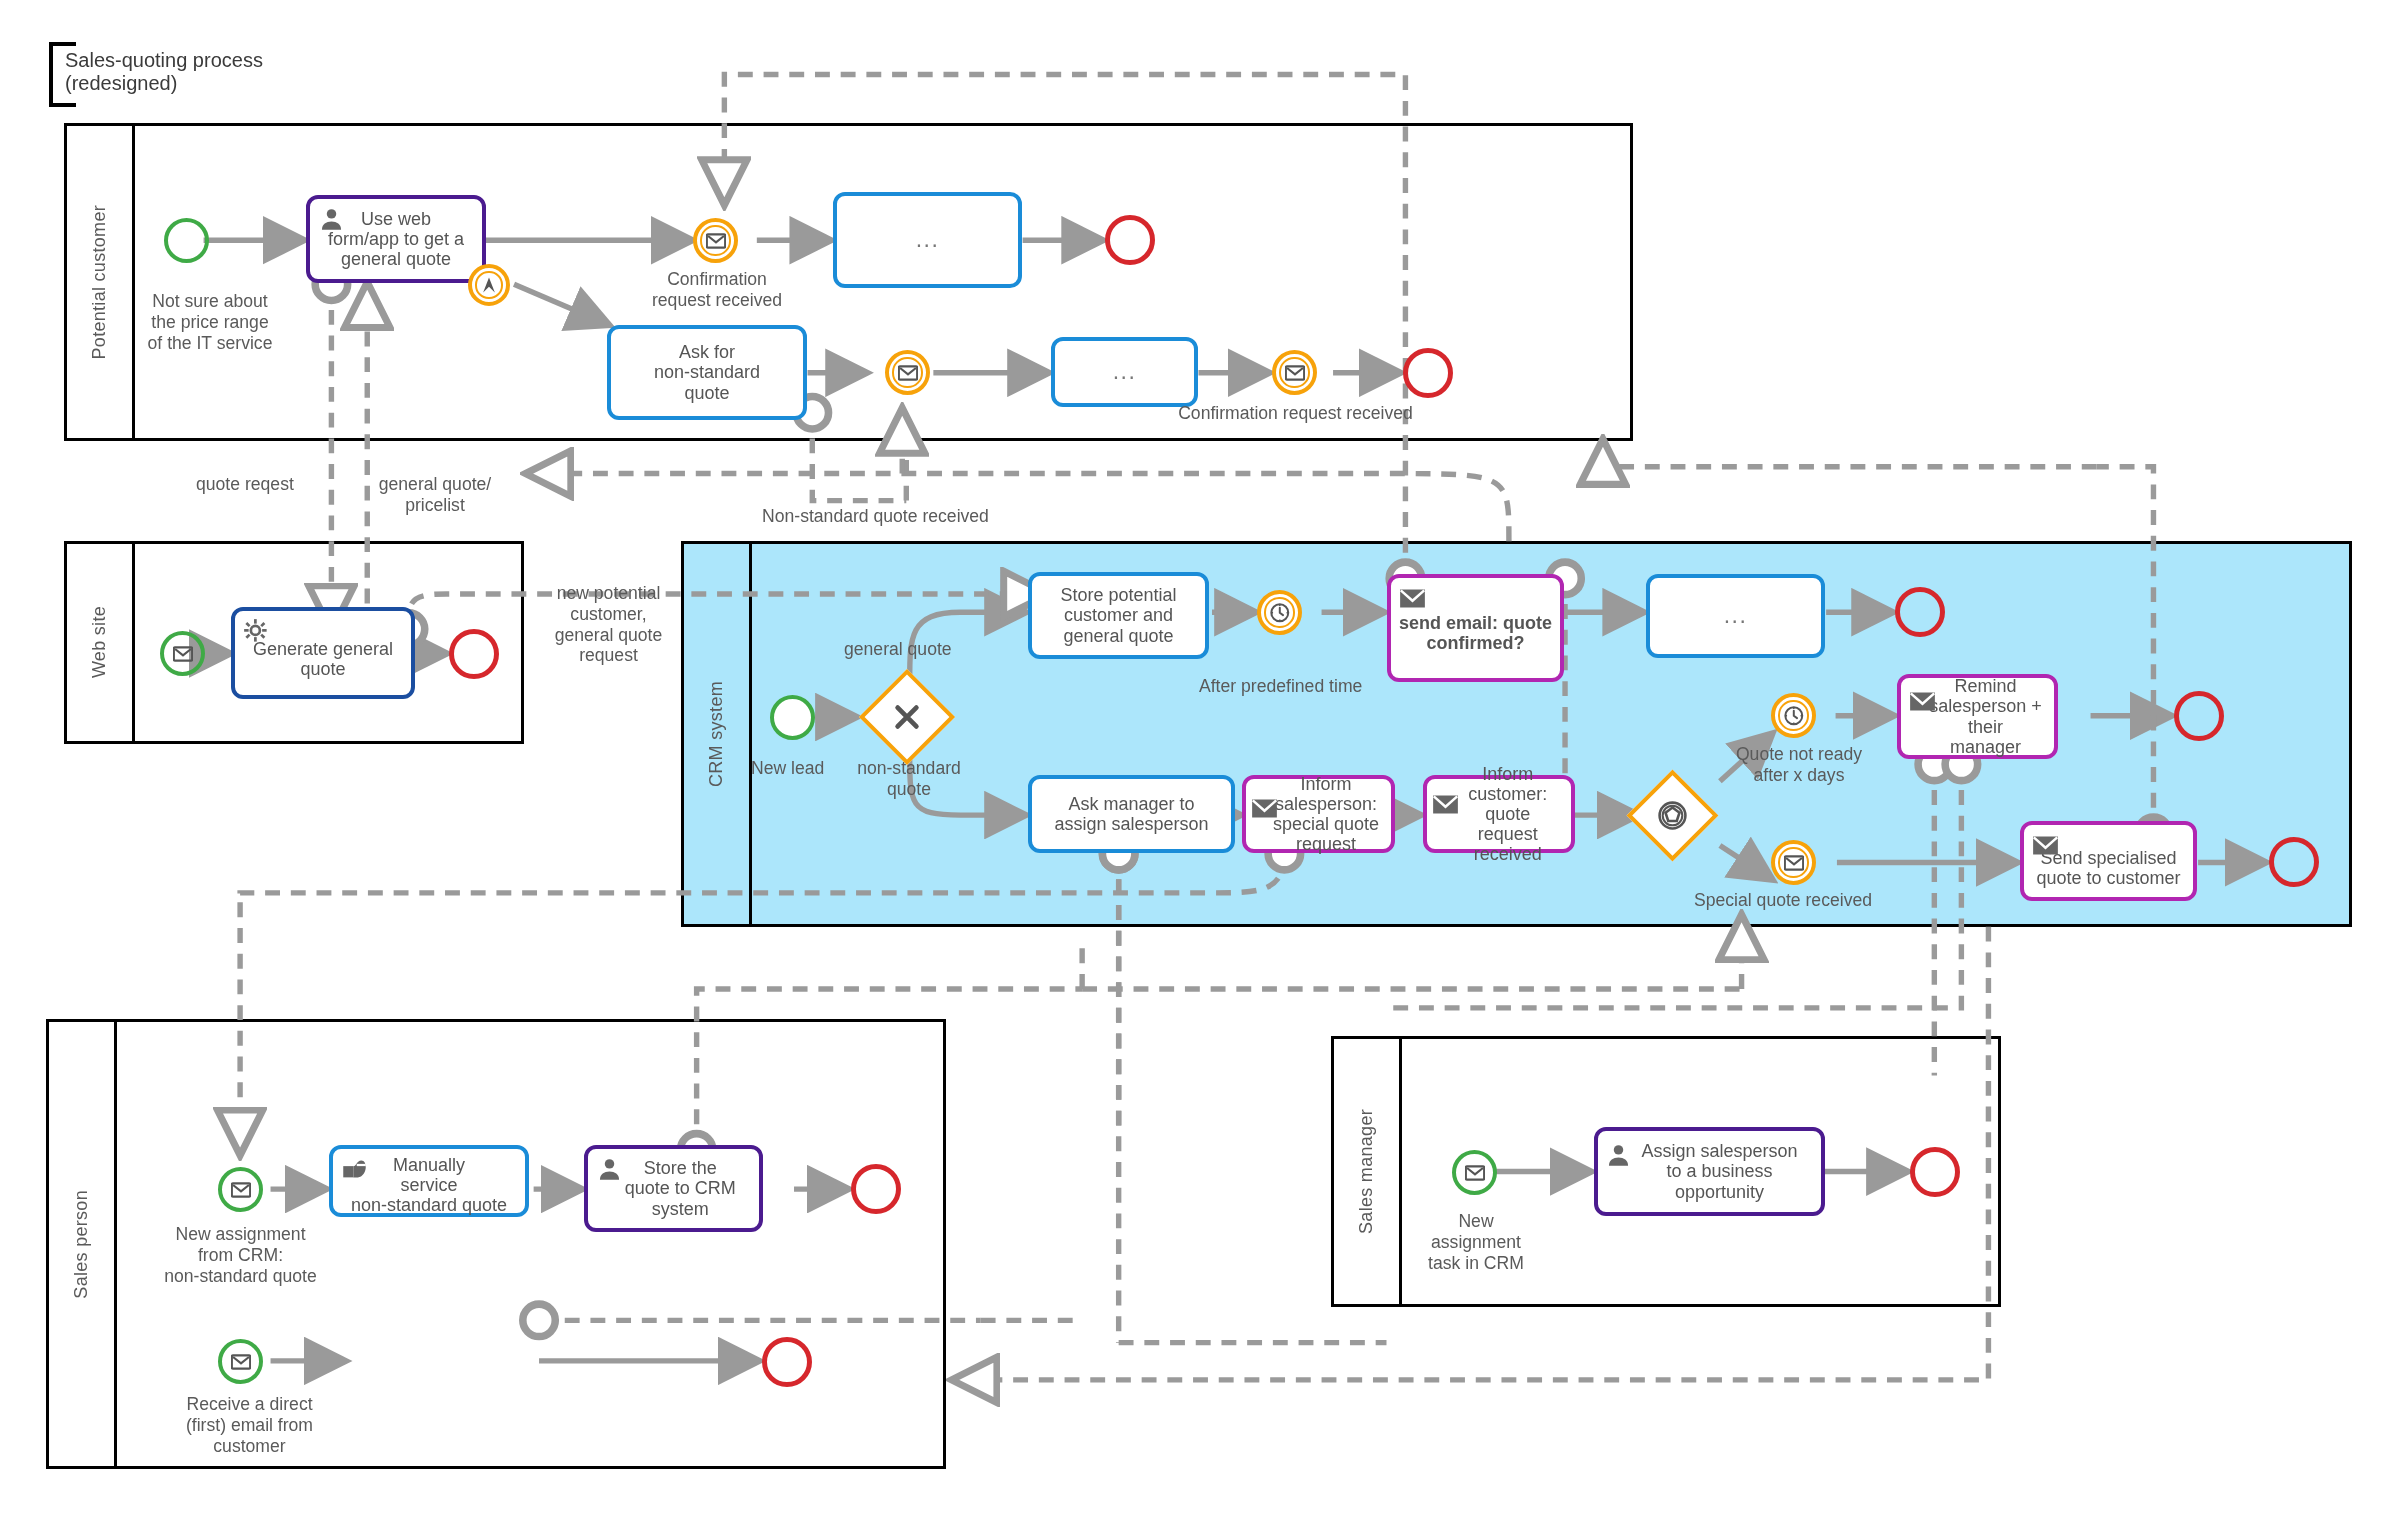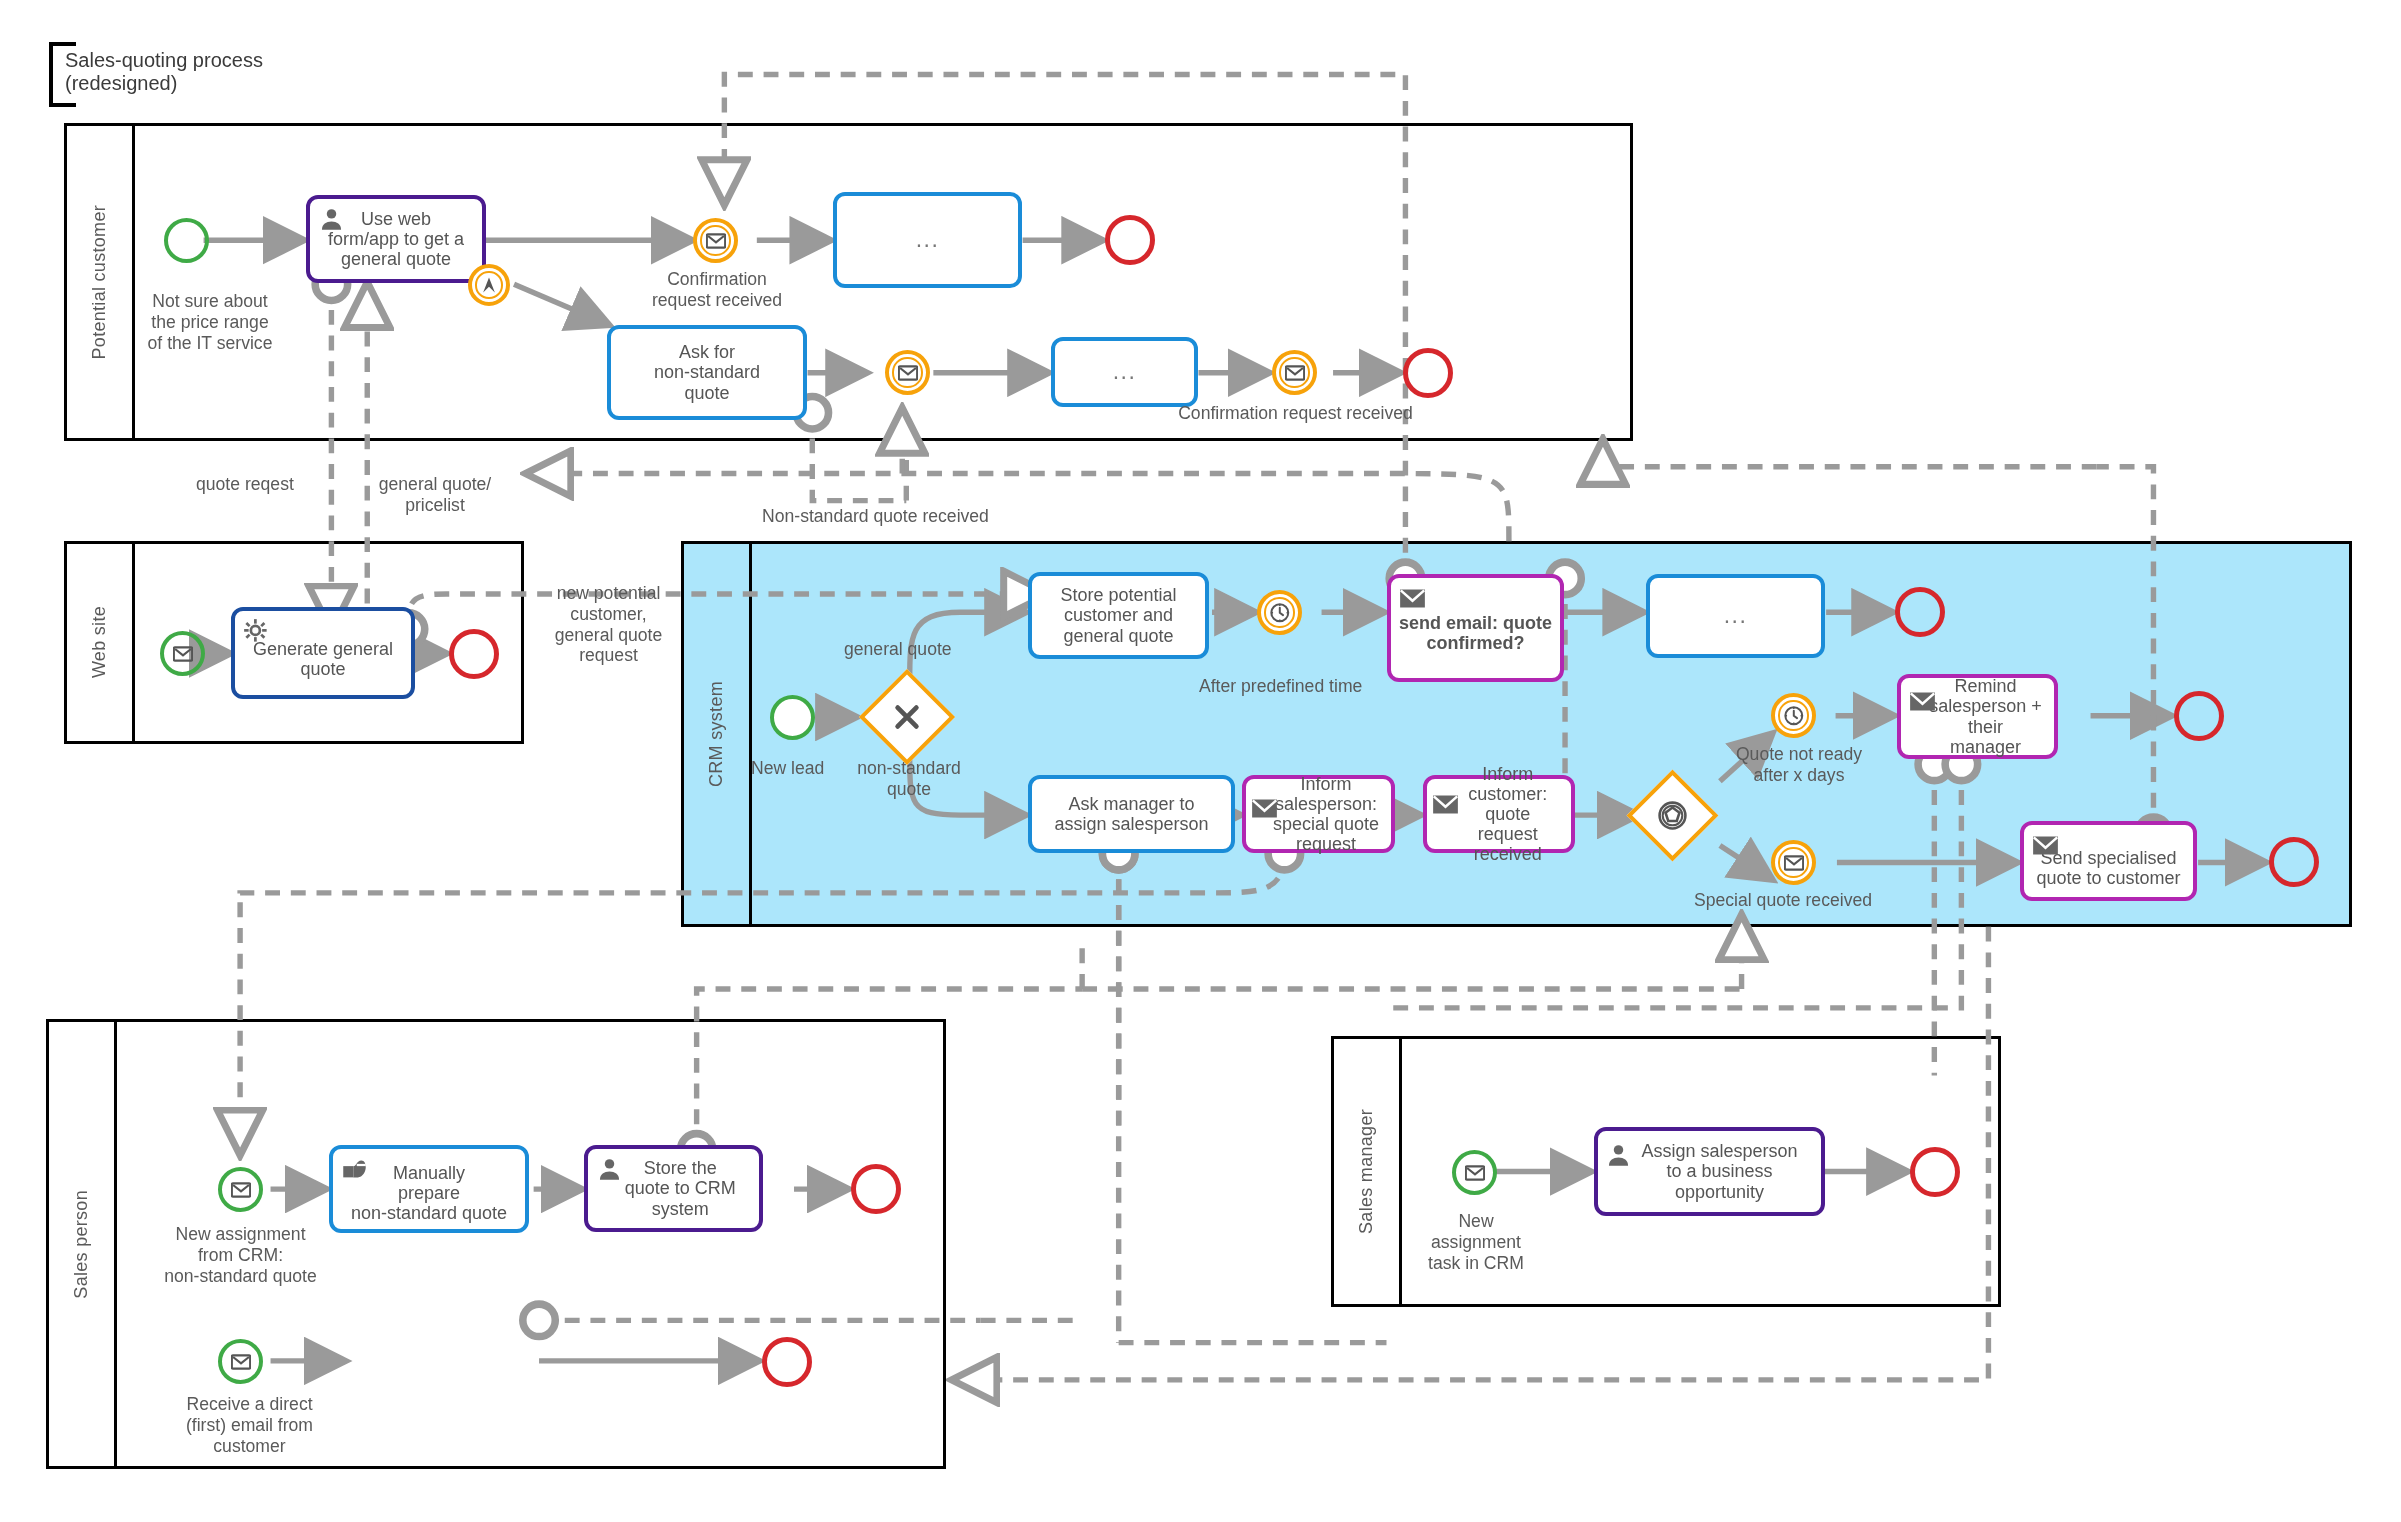--- a/index.html
+++ b/index.html
@@ -485,29 +485,29 @@
           <path d="M2.5 3 L12 10.5 L21.5 3" fill="none" stroke="#555" stroke-width="2.6"></path>
         </svg>
     </div>
   </div>
   <div class="lbl c" style="left:129px;top:1224px;width:223px;">
     <div>New assignment</div>
     <div>from CRM:</div>
     <div>non-standard quote</div>
   </div>
 
-  <div class="task blue" style="left:329px;top:1145px;width:200px;height:88px;">
+  <div class="task blue" style="left:329px;top:1145px;width:200px;height:72px;">
     <svg class="tmark" viewBox="0 0 24 24">
       <path d="M2 9 h9 v10 h-9 z" fill="#666"></path>
       <path d="M11 9 c3 0 3 -5 7 -5 c3 0 4 3 4 6 c0 4 -3 9 -7 9 h-4 z" fill="#666"></path>
       <path d="M14 7 h8 v2 h-8 z" fill="#fff"></path>
     </svg>
     <div class="tlabel" style="padding-top:8px;">
       <div>Manually</div>
-      <div>prepare</div>
+      <div>service</div>
       <div>non-standard quote</div>
     </div>
   </div>
 
   <div class="task purple" style="left:584px;top:1145px;width:179px;height:87px;">
     <svg class="tmark" viewBox="0 0 24 24">
       <circle cx="12" cy="7" r="4.2" fill="#666"></circle>
         <path d="M3.5 21c0-4.7 3.8-7.2 8.5-7.2s8.5 2.5 8.5 7.2z" fill="#666"></path>
     </svg>
     <div class="tlabel" style="padding-left:13.5px;">

